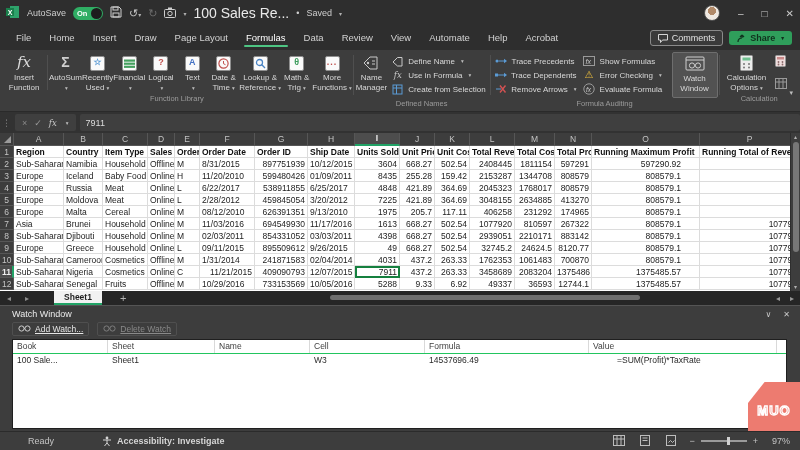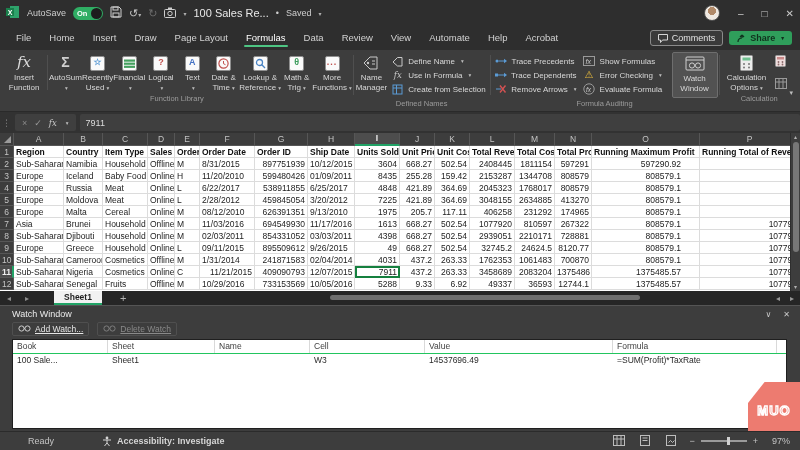--- a/index.html
+++ b/index.html
@@ -8,21 +8,21 @@
 
   
   .titlebar{position:absolute;top:0;left:0;right:0;height:26px;background:#2e2e2e;display:flex;align-items:center;padding:0 6px;font-size:9px;color:#cfcfcf;}
   .tb-left{display:flex;align-items:center;gap:7px;}
   .toggle{width:30px;height:13px;border-radius:7px;background:#2fae64;position:relative;display:flex;align-items:center;}
   .toggle .on{color:#fff;font-size:7.5px;margin-left:4px;font-weight:bold;}
   .toggle .knob{position:absolute;right:1px;top:1px;width:11px;height:11px;border-radius:50%;background:#1d1d1d;}
   .qat{font-size:11px;color:#c9c9c9;}
   .qat.dim{color:#6e6e6e;}
   .tinychev{font-size:6px;color:#b0b0b0;}
-  .doctitle{color:#e9e9e9;font-size:11px;}
+  .doctitle{color:#e9e9e9;font-size:14px;}
   .searchbox{position:absolute;left:318px;top:4px;width:210px;height:17px;background:#6f6f6f;border-radius:3px;display:flex;align-items:center;gap:5px;padding:0 7px;color:#2d2d2d;font-size:9px;}
   .tb-right{position:absolute;right:6px;top:0;height:26px;display:flex;align-items:center;gap:18px;}
   .avatar{width:16px;height:16px;border-radius:50%;background:radial-gradient(circle at 50% 35%,#b08968 0 35%,#efe9e2 36% 100%);border:1px solid #555;}
   .winbtn{color:#c9c9c9;font-size:10px;}
 
   
   .tabrow{position:absolute;top:26px;left:0;right:0;height:24px;background:#2e2e2e;display:flex;align-items:center;padding:0 8px;}
   .menutabs{display:flex;align-items:center;gap:2px;}
   .mtab{padding:4px 8px 5px;font-size:9.5px;color:#d2d2d2;position:relative;}
   .mtab.active{color:#fff;}
@@ -638,21 +638,21 @@
           <div class="gc" style="width: 27px;">Online</div>
           <div class="gc" style="width: 25px;">M</div>
           <div class="gc" style="width: 55px;">02/03/2011</div>
           <div class="gc r" style="width: 53px;">854331052</div>
           <div class="gc" style="width: 47px;">03/03/2011</div>
           <div class="gc r" style="width: 45px;">4398</div>
           <div class="gc r" style="width: 35px;">668.27</div>
           <div class="gc r" style="width: 35px;">502.54</div>
           <div class="gc r" style="width: 45px;">2939051</div>
           <div class="gc r" style="width: 40px;">2210171</div>
-          <div class="gc r" style="width: 37px;">728881</div>
+          <div class="gc r" style="width: 37px;">883142</div>
           <div class="gc r pado" style="width: 108px;">808579.1</div>
           <div class="gc r" style="width: 100px;">107791</div>
         </div>
         <div class="g-row">
           <div class="gc ghead rownum" style="width: 14px;">9</div>
           <div class="gc" style="width: 50px;">Europe</div>
           <div class="gc" style="width: 39px;">Greece</div>
           <div class="gc" style="width: 45px;">Household</div>
           <div class="gc" style="width: 27px;">Online</div>
           <div class="gc" style="width: 25px;">L</div>
@@ -771,22 +771,22 @@
           </svg>
           <span>Delete Watch</span>
         </span>
     </div>
     <div class="w-table" id="watch-table">
         <div class="w-hrow">
           <div class="w-hc" style="width: 95px;">Book</div>
           <div class="w-hc" style="width: 107px;">Sheet</div>
           <div class="w-hc" style="width: 95px;">Name</div>
           <div class="w-hc" style="width: 115px;">Cell</div>
+          <div class="w-hc" style="width: 164px;">Formula</div>
           <div class="w-hc" style="width: 188px;">Value</div>
-          <div class="w-hc" style="width: 164px;">Formula</div>
         </div>
         <div class="w-row">
           <div class="w-c" style="width: 95px;">100 Sale...</div>
           <div class="w-c" style="width: 107px;">Sheet1</div>
           <div class="w-c" style="width: 95px;"></div>
           <div class="w-c" style="width: 115px;">W3</div>
           <div class="w-c" style="width: 188px;">14537696.49</div>
           <div class="w-c" style="width: 164px;">=SUM(Profit)*TaxRate</div>
         </div>
       </div>

